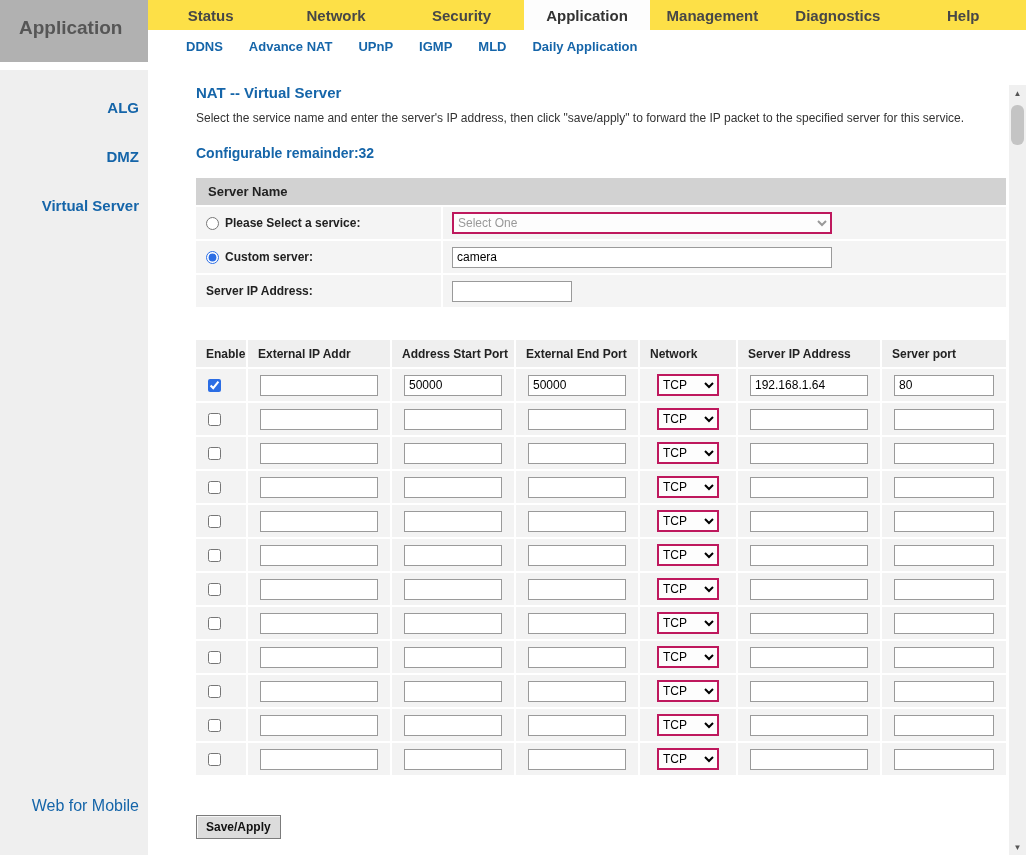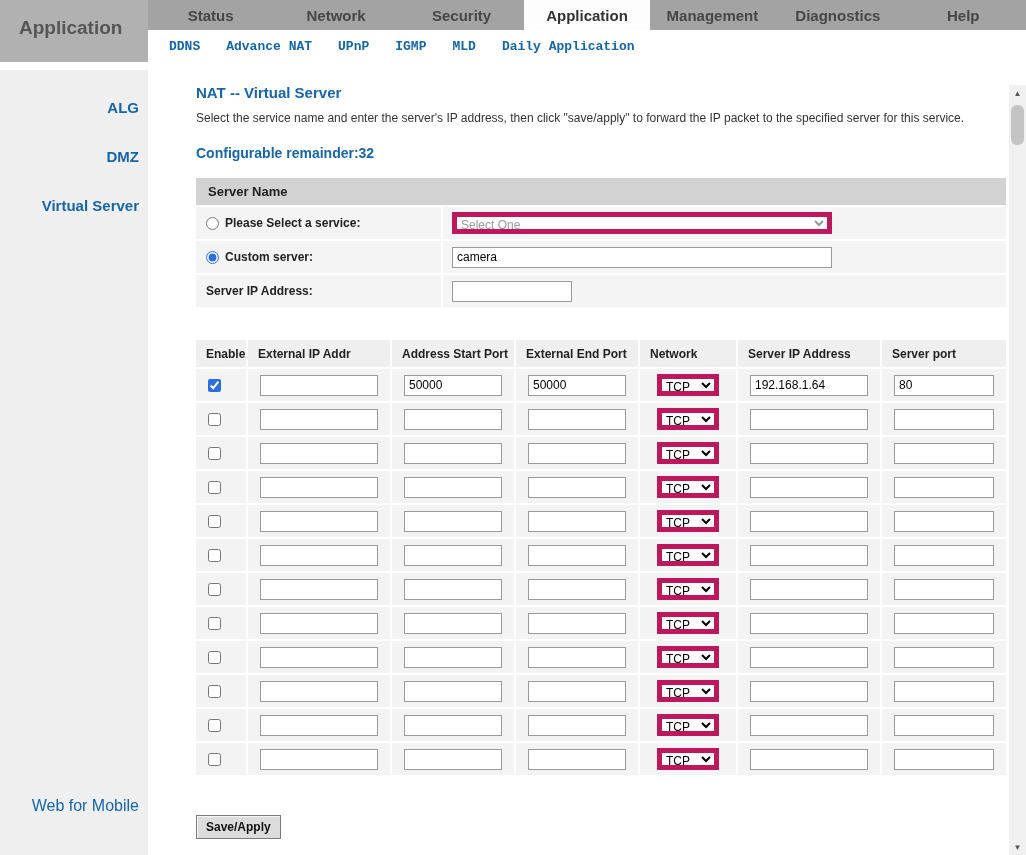--- a/index.html
+++ b/index.html
@@ -1,28 +1,28 @@
 <!DOCTYPE html>
 <html><head>
 <meta charset="utf-8">
 <style>
   * { margin:0; padding:0; box-sizing:border-box; }
   html,body { background:#888; }
   body { font-family:"Liberation Sans", sans-serif; }
   .screen { position:relative; width:1026px; height:855px; background:#fff; overflow:hidden; margin:0 auto; }
 
   
-  .tabs-row { position:absolute; top:0; left:148px; right:0; height:30px; background:#a3a3a3; display:flex; }
+  .tabs-row { position:absolute; top:0; left:148px; right:0; height:30px; background:#fde047; display:flex; }
   .corner { position:absolute; top:0; left:0; width:148px; height:62px; background:#b1b1b1;
             color:#565656; font-size:19px; font-weight:bold; padding:17px 0 0 19px; }
   .tab { flex:1; display:flex; align-items:center; justify-content:center;
          font-size:15px; font-weight:bold; color:#474747; cursor:default; white-space:nowrap; }
   .tab.active { background:#fdfdfd; color:#333; }
   .subnav-row { position:absolute; top:30px; left:148px; right:0; height:32px; background:#fff;
-                display:flex; align-items:center; gap:26px; padding-left:21px;font-family:Liberation Mono, monospace; }
+                display:flex; align-items:center; gap:26px; padding-left:38px; }
   .subnav-link { font-size:13px; font-weight:bold; color:#1565a9; text-decoration:none; white-space:nowrap; }
 
   
   .sidebar { position:absolute; top:70px; left:0; width:148px; bottom:0; background:#efefef; }
   .side-item { text-align:right; padding-right:9px; color:#1565a9; font-weight:bold;
                font-size:15px; line-height:16px; margin-top:33px; cursor:default; }
   .side-item:first-child { margin-top:30px; }
   .side-footer { position:absolute; bottom:40px; right:9px; font-size:16px; color:#1565a9; }
 
   
@@ -34,21 +34,21 @@
   .panel-header { margin-top:17px; height:27px; line-height:27px; background:#d2d2d2;
                   font-size:13px; font-weight:bold; color:#222; padding-left:12px; }
 
   .server-grid { display:grid; grid-template-columns:245px 1fr; column-gap:2px; margin-top:2px; }
   .server-grid .cell { background:#f4f4f4; height:32px; display:flex; align-items:center; }
   .label-cell { padding-left:10px; gap:6px; font-size:12px; font-weight:bold; color:#222; }
   .value-cell { padding-left:9px; }
 
   input[type="text"] { border:1px solid #9a9a9a; height:21px; font-size:12px; padding:0 4px;
                        background:#fff; font-family:"Liberation Sans", sans-serif; }
-  select { height:22px; font-size:12px; border:5px solid #be185d; background:#fdfdfd;
+  select { height:22px; font-size:12px; border:2px solid #be185d; background:#fdfdfd;
            font-family:"Liberation Sans", sans-serif; }
   .wide-ctl { width:380px; }
   .service-select { color:#999; }
   .ip-input { width:120px; }
   input[type="checkbox"], input[type="radio"] { accent-color:#2b6de4; width:13px; height:13px; }
 
   
   .port-grid { display:grid; grid-template-columns:50px 142px 122px 122px 96px 142px 1fr;
                column-gap:2px; }
   .port-table { margin-top:33px; }

